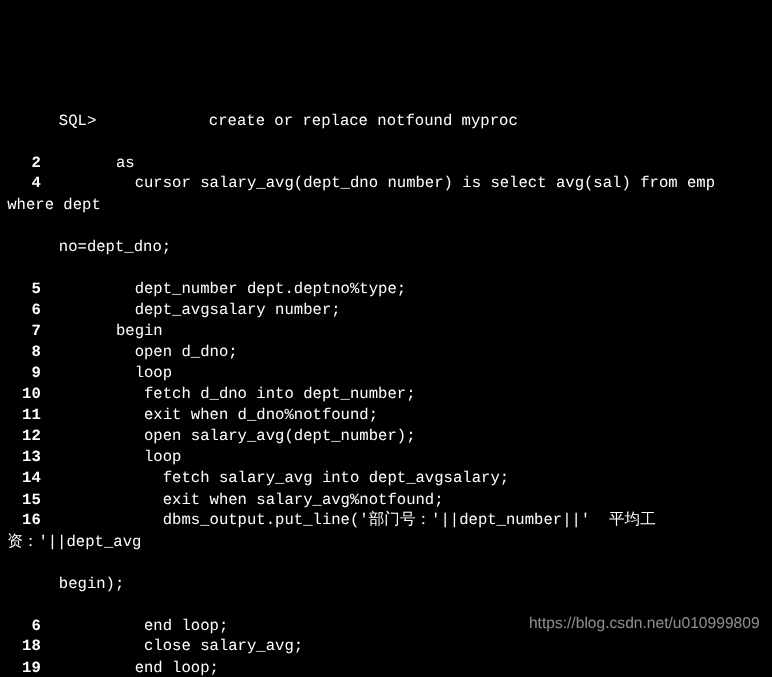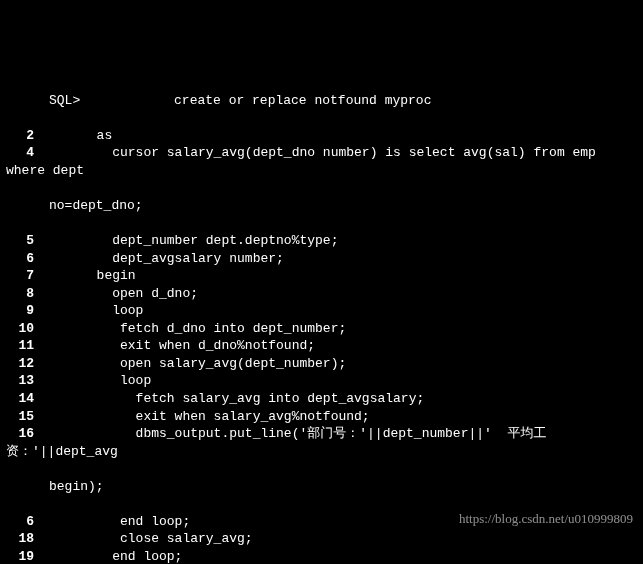--- a/index.html
+++ b/index.html
@@ -35,21 +35,21 @@
     }
     .code {
       font-weight: normal;
       margin-left: 43px;
     }
     .watermark {
       position: absolute;
       right: 10px;
       bottom: 36px;
       color: rgba(255,255,255,0.55);
-      font-family: Liberation Serif, serif;
+      font-family: Liberation Sans, sans-serif;
       font-size: 13px;
     }
   </style>
 </head>
 <body>
 
 
 
 <div>
 <span class="line"><span class="prompt code">SQL&gt;</span><span class="code"> </span><span class="code">create or replace notfound myproc</span></span>

